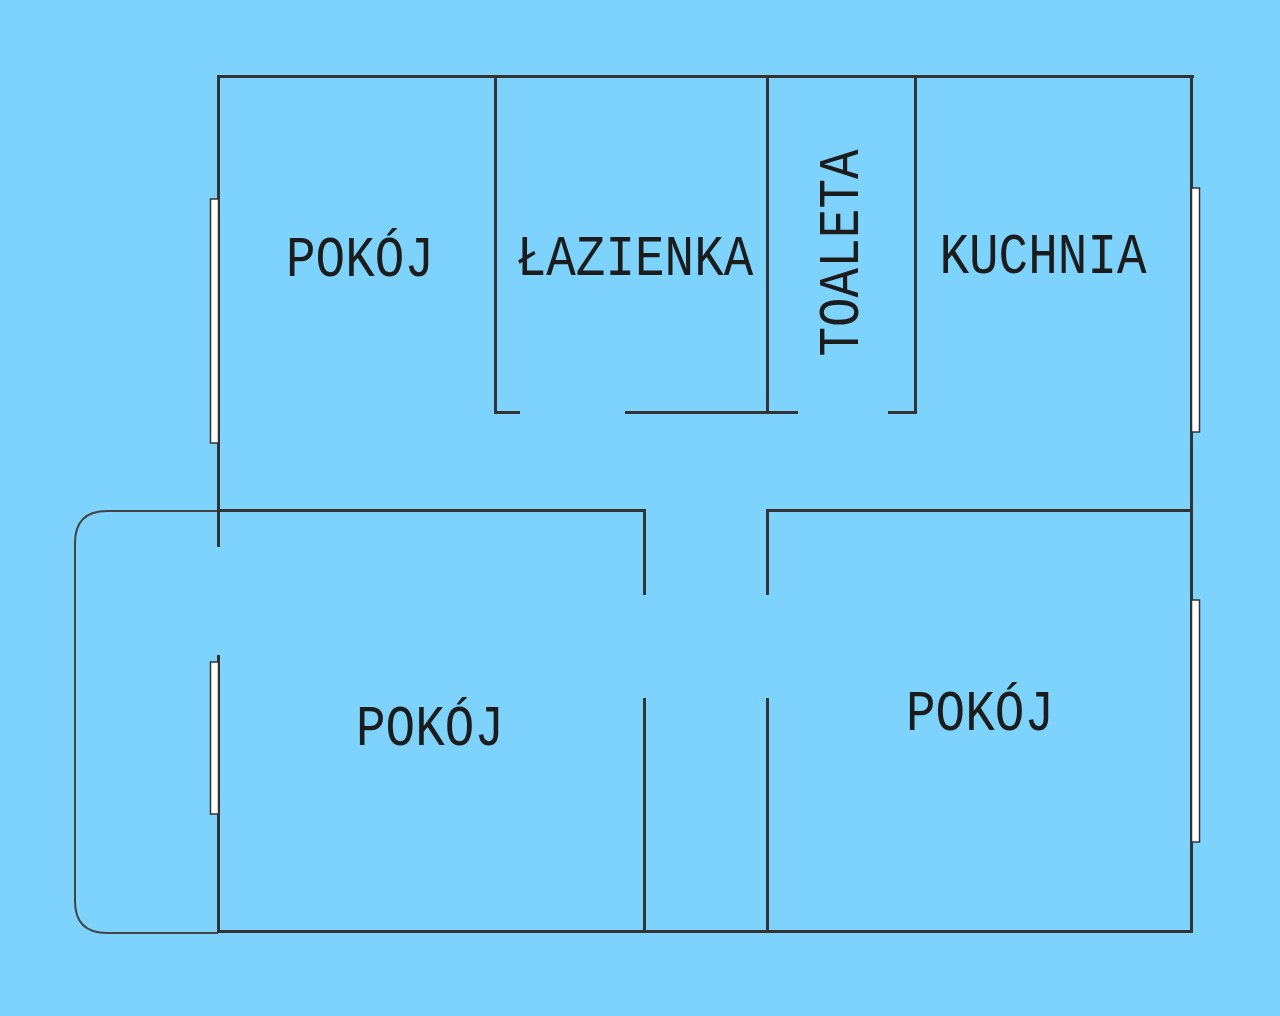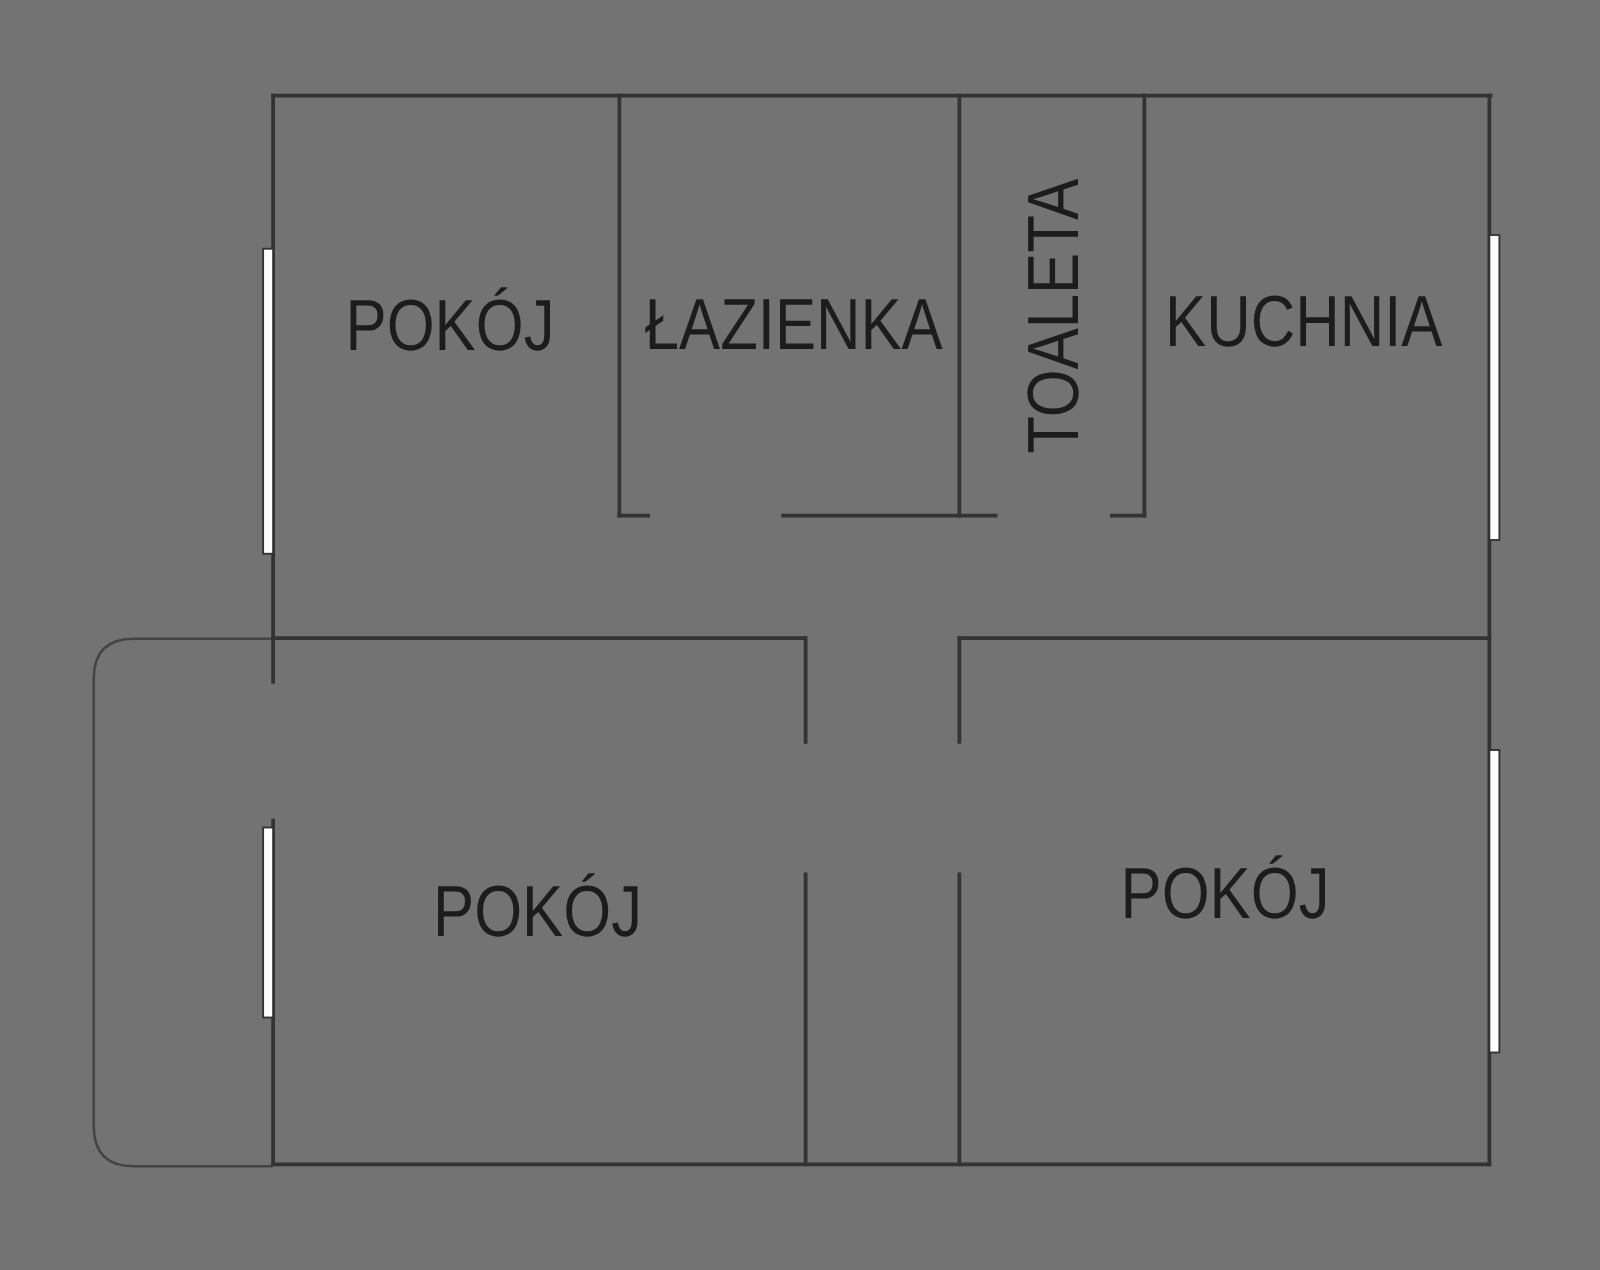--- a/index.html
+++ b/index.html
@@ -5,23 +5,23 @@
 <style>
   html, body {
     margin: 0;
     padding: 0;
     background: #ffffff;
   }
   .stage {
     position: relative;
     width: 1280px;
     height: 1016px;
-    background: #737373;
+    background: #7dd3fc;
     overflow: hidden;
-    font-family: Liberation Sans, sans-serif;
+    font-family: Liberation Mono, monospace;
   }
   .stage svg {
     position: absolute;
     left: 0;
     top: 0;
   }
   .room-label {
     position: absolute;
     color: #1c1c1c;
     font-size: 58px;

